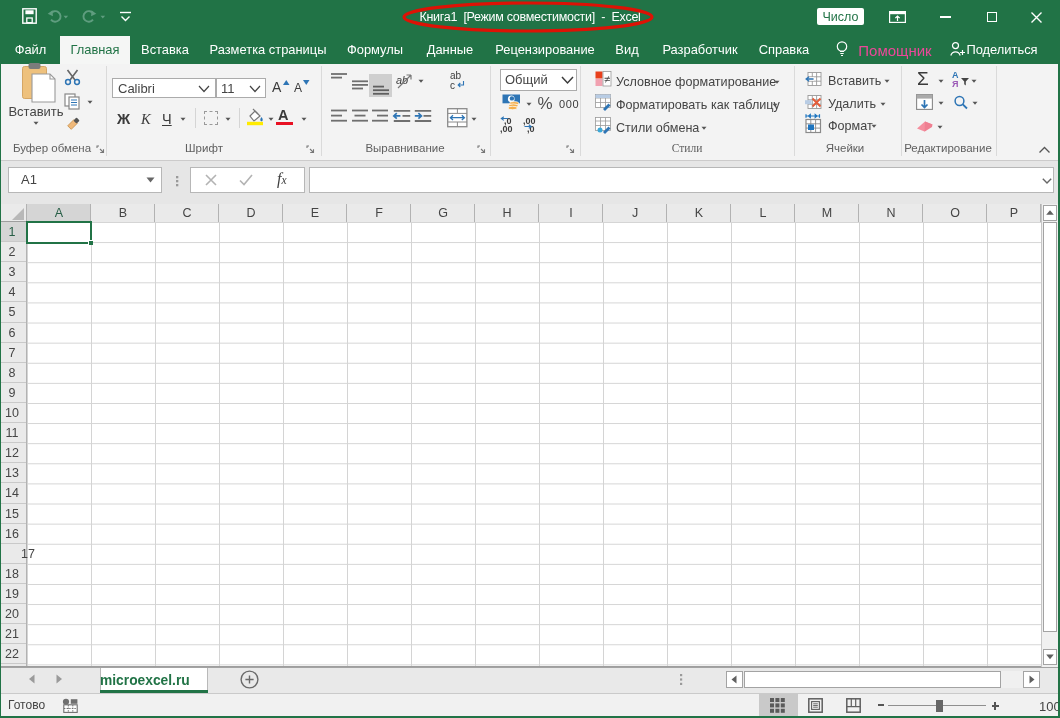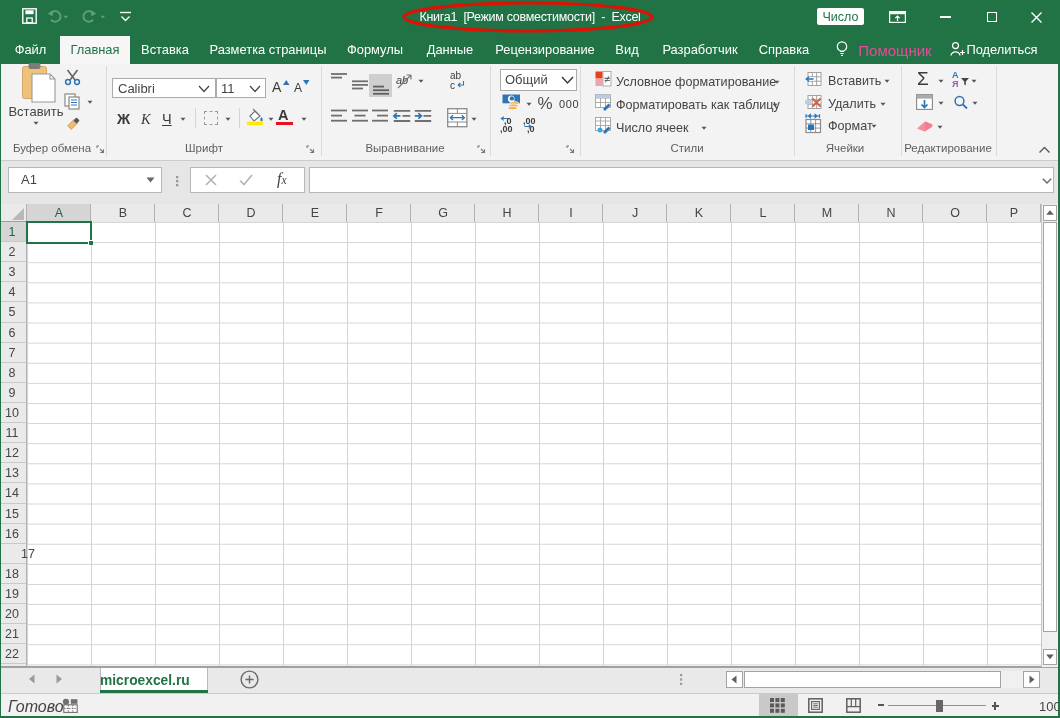--- a/index.html
+++ b/index.html
@@ -78,21 +78,21 @@
 <div class="ab" style="left:321px;top:66px;width:1px;height:90px;background:#dadada;"></div>
 <div class="ab" style="left:490px;top:66px;width:1px;height:90px;background:#dadada;"></div>
 <div class="ab" style="left:580px;top:66px;width:1px;height:90px;background:#dadada;"></div>
 <div class="ab" style="left:794px;top:66px;width:1px;height:90px;background:#dadada;"></div>
 <div class="ab" style="left:901px;top:66px;width:1px;height:90px;background:#dadada;"></div>
 <div class="ab" style="left:996px;top:66px;width:1px;height:90px;background:#dadada;"></div>
 <div class="t" style="left:-18px;top:142px;width:140px;text-align:center;font-size:11.5px;color:#5f5f5f;">Буфер обмена</div>
 <div class="t" style="left:134px;top:142px;width:140px;text-align:center;font-size:11.5px;color:#5f5f5f;">Шрифт</div>
 <div class="t" style="left:335px;top:142px;width:140px;text-align:center;font-size:11.5px;color:#5f5f5f;">Выравнивание</div>
 <div class="t" style="left:462px;top:158px;width:140px;text-align:center;font-size:14px;color:#5f5f5f;">Число</div>
-<div class="t" style="left:617px;top:142px;width:140px;text-align:center;font-size:11.5px;color:#5f5f5f;">Стили</div>
+<div class="t" style="left:617px;top:142px;width:140px;text-align:center;font-size:11.5px;color:#5f5f5f;font-family:Liberation Serif, serif;">Стили</div>
 <div class="t" style="left:775px;top:142px;width:140px;text-align:center;font-size:11.5px;color:#5f5f5f;">Ячейки</div>
 <div class="t" style="left:878px;top:142px;width:140px;text-align:center;font-size:11.5px;color:#5f5f5f;">Редактирование</div>
 <svg class="ab" style="left:96px;top:145px;" width="9" height="9" viewBox="0 0 9 9">
 <path d="M1 3 L1 1 L3 1 M4 4 L7.5 7.5 M7.5 4.2 L7.5 7.5 L4.2 7.5" fill="none" stroke="#777" stroke-width="1.1"></path>
 </svg>
 <svg class="ab" style="left:306px;top:145px;" width="9" height="9" viewBox="0 0 9 9">
 <path d="M1 3 L1 1 L3 1 M4 4 L7.5 7.5 M7.5 4.2 L7.5 7.5 L4.2 7.5" fill="none" stroke="#777" stroke-width="1.1"></path>
 </svg>
 <svg class="ab" style="left:477px;top:145px;" width="9" height="9" viewBox="0 0 9 9">
 <path d="M1 3 L1 1 L3 1 M4 4 L7.5 7.5 M7.5 4.2 L7.5 7.5 L4.2 7.5" fill="none" stroke="#777" stroke-width="1.1"></path>
@@ -281,21 +281,21 @@
 <div class="t" style="left:616px;top:98px;font-size:12.6px;">Форматировать как таблицу</div>
 <svg class="ab" style="left:772px;top:103px;" width="6" height="5" viewBox="0 0 6 5">
       <path d="M0.5 0.8 L5.5 0.8 L3.0 3.8" fill="#555"></path>
     </svg>
 <svg class="ab" style="left:595px;top:117px;" width="17" height="16" viewBox="0 0 17 16">
 <rect x="0.5" y="0.5" width="15" height="13" fill="#fff" stroke="#999" stroke-width="0.8"></rect>
 <path d="M0.5 4 h15 M0.5 8.5 h15 M5.5 0.5 v13 M10.5 0.5 v13" stroke="#999" stroke-width="0.8"></path>
 <path d="M8 15 l5.5 -5.5 2 2 L10 17 Z" fill="#2e75b5"></path>
 <circle cx="5" cy="13" r="2.5" fill="#3ba8d8"></circle>
 </svg>
-<div class="t" style="left:616px;top:121px;font-size:12.6px;">Число ячеек</div>
+<div class="t" style="left:616px;top:121px;font-size:12.6px;">Стили обмена</div>
 <svg class="ab" style="left:701px;top:126px;" width="6" height="5" viewBox="0 0 6 5">
       <path d="M0.5 0.8 L5.5 0.8 L3.0 3.8" fill="#555"></path>
     </svg>
 <svg class="ab" style="left:805px;top:72px;" width="17" height="17" viewBox="0 0 17 17">
       <rect x="3" y="0.5" width="13" height="13" fill="#fff" stroke="#999" stroke-width="0.9"></rect>
       <path d="M3 4.8 h13 M3 9.2 h13 M7.3 0.5 v13 M11.6 0.5 v13" stroke="#999" stroke-width="0.9"></path>
       <rect x="0" y="5" width="9" height="4" fill="#f3f3f3"></rect>
       <path d="M8.5 7 L1.5 7 M4 4.8 L1.2 7 L4 9.2" stroke="#2e75b5" stroke-width="1.4" fill="none"></path>
     </svg>
 <div class="t" style="left:828px;top:74px;font-size:12.6px;">Вставить</div>
@@ -499,21 +499,21 @@
 <rect x="0.5" y="0.5" width="16" height="16" fill="#fff" stroke="#a3a3a3"></rect>
 <path d="M10.5 4.5 L5.5 8.5 L10.5 12.5 Z" fill="#606060"></path>
 </svg>
 <div class="ab" style="left:744px;top:671px;width:257px;height:17px;background:#fff;border:1px solid #a3a3a3;"></div>
 <div class="ab" style="left:1001px;top:671px;width:22px;height:17px;background:#f0f0f0;"></div>
 <svg class="ab" style="left:1023px;top:671px;" width="17" height="17" viewBox="0 0 17 17">
 <rect x="0.5" y="0.5" width="16" height="16" fill="#fff" stroke="#a3a3a3"></rect>
 <path d="M6.5 4.5 L11.5 8.5 L6.5 12.5 Z" fill="#606060"></path>
 </svg>
 <div class="ab" style="left:0;top:693px;width:1060px;height:25px;background:#f1f1f1;border-top:1px solid #cacaca;"></div>
-<div class="t" style="left:8px;top:698px;font-size:16px;font-style:italic;">Готово</div>
+<div class="t" style="left:8px;top:698px;font-size:12px;">Готово</div>
 <svg class="ab" style="left:62px;top:698px;" width="16" height="15" viewBox="0 0 16 15">
 <circle cx="4" cy="3.8" r="3.1" fill="#6f6f6f"></circle>
 <rect x="8.8" y="1.2" width="6.6" height="4.6" fill="#6f6f6f"></rect>
 <rect x="1.8" y="6.8" width="13.4" height="7.6" fill="#fdfdfd" stroke="#6f6f6f" stroke-width="1.1"></rect>
 <path d="M2 10.5 h13 M6.3 7 v7 M10.8 7 v7" stroke="#6f6f6f" stroke-width="1" stroke-dasharray="1.4 1.2"></path>
 </svg>
 <div class="ab" style="left:759px;top:694px;width:39px;height:24px;background:#c9c9c9;"></div>
 <svg class="ab" style="left:770px;top:698px;" width="15" height="15" viewBox="0 0 15 15">
 <g fill="#5a5a5a">
         <rect x="0" y="0" width="4" height="4"></rect>

